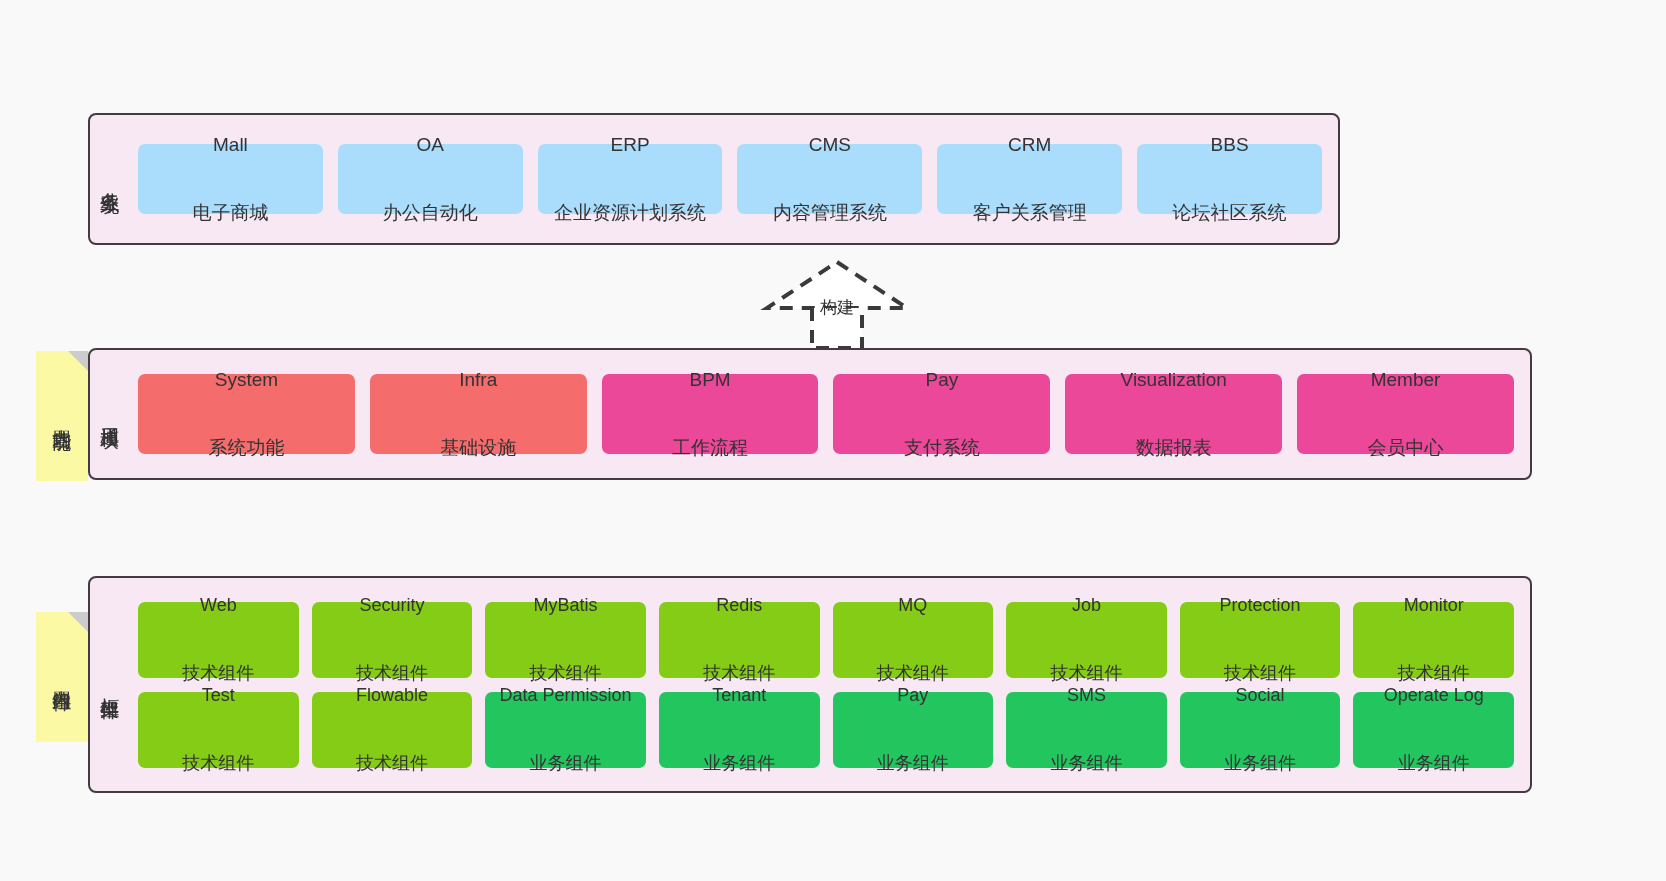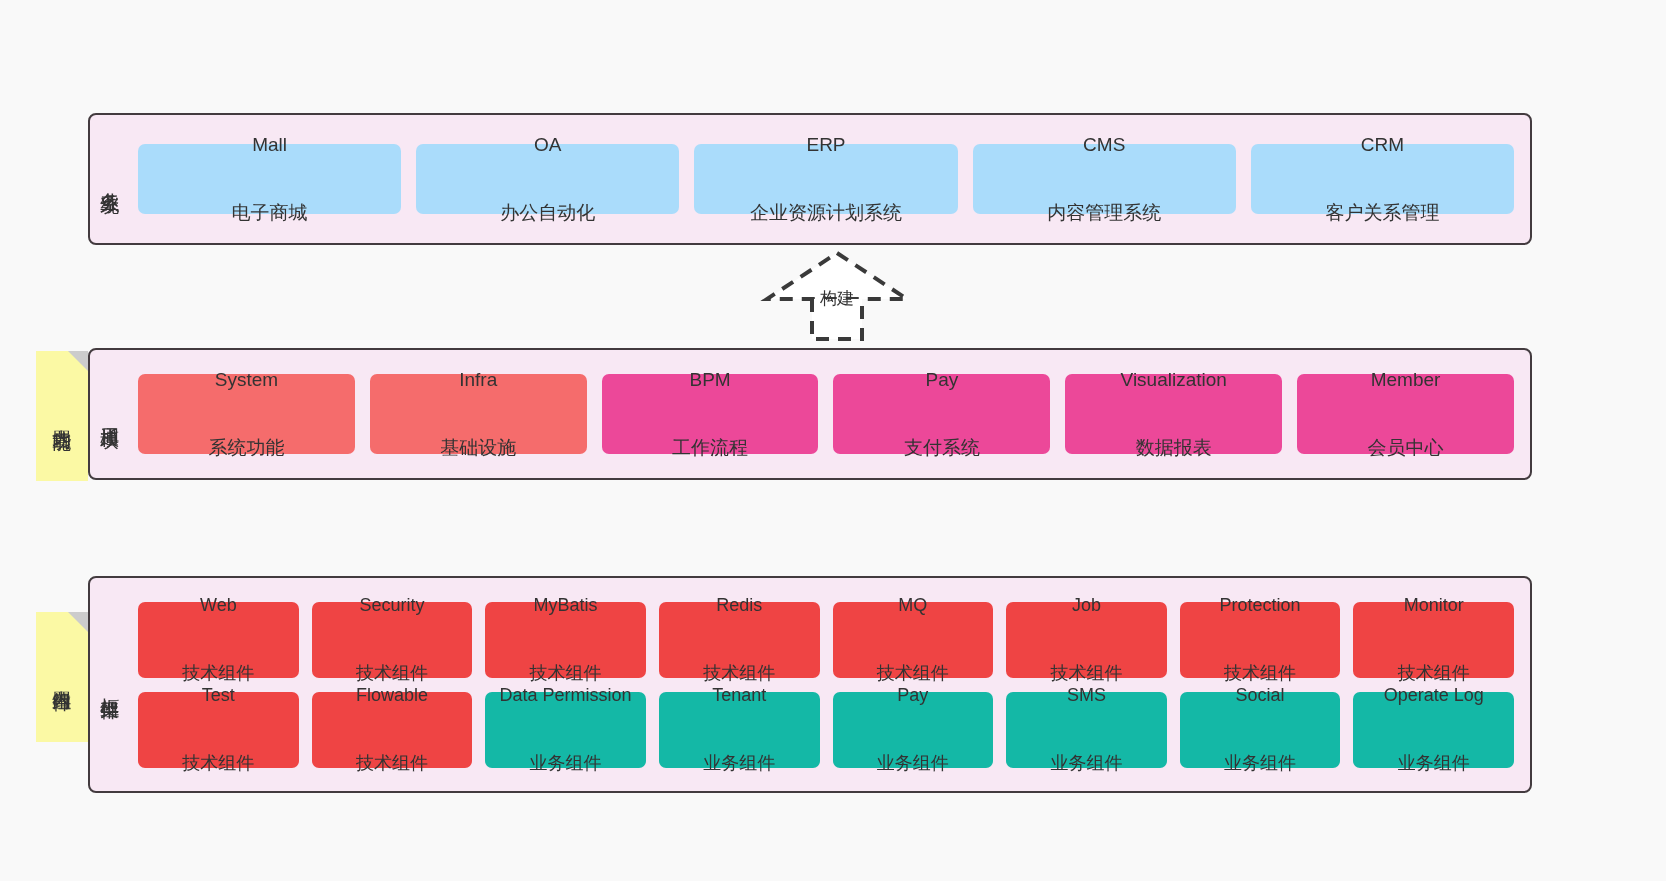--- a/index.html
+++ b/index.html
@@ -75,26 +75,26 @@
     color: #333333;
     padding: 6px 4px;
   }
   .node .en { display: block; }
   .node .cn { display: block; margin-top: 44px; }
 
   
   .n-blue       { background: #aadcfb; }
   .n-red        { background: #f56c6c; }
   .n-pink       { background: #ec4899; }
-  .n-green      { background: #ef4444; }
-  .n-lightgreen { background: #14b8a6; }
+  .n-green      { background: #84cc16; }
+  .n-lightgreen { background: #22c55e; }
 
   
   #layer-business {
-    left: 88px;  top: 113px;  width: 1444px; height: 132px;
+    left: 88px;  top: 113px;  width: 1252px; height: 132px;
   }
   #layer-business .node { height: 70px; }
 
   #layer-modules {
     left: 88px;  top: 348px;  width: 1444px; height: 132px;
   }
   #layer-modules .node { height: 80px; }
 
   #layer-framework {
     left: 88px;  top: 576px;  width: 1444px; height: 217px;
@@ -141,21 +141,21 @@
   .arrow svg { display: block; overflow: visible; }
   .arrow-label {
     position: absolute;
     left: 0; right: 0;
     top: 38px;
     text-align: center;
     font-size: 17px;
     color: #333333;
     background: transparent;
   }
-  #arrow-build  { left: 762px; top: 249px; }
+  #arrow-build  { left: 762px; top: 258px; }
   #arrow-impl   { left: 776px; top: 490px; }
 </style>
 </head>
 <body>
 
 <div class="canvas">
 
   <div class="layer" id="layer-business">
     <div class="layer-title">业务系统</div>
     <div class="layer-body">
@@ -172,20 +172,24 @@
           <span class="en">ERP</span>
           <span class="cn">企业资源计划系统</span>
         </div>
         <div class="node n-blue">
           <span class="en">CMS</span>
           <span class="cn">内容管理系统</span>
         </div>
         <div class="node n-blue">
           <span class="en">CRM</span>
           <span class="cn">客户关系管理</span>
+        </div>
+        <div class="node n-blue">
+          <span class="en">BBS</span>
+          <span class="cn">论坛社区系统</span>
         </div>
       </div>
     </div>
   </div>
 
   <div class="arrow" id="arrow-build">
     <svg width="150" height="92" viewBox="0 0 150 92" aria-hidden="true">
 
       <polygon points="75,4 145,50 5,50" fill="#ffffff" stroke="#3a3a3a" stroke-width="4" stroke-dasharray="13 9" stroke-linejoin="miter"></polygon>
 

